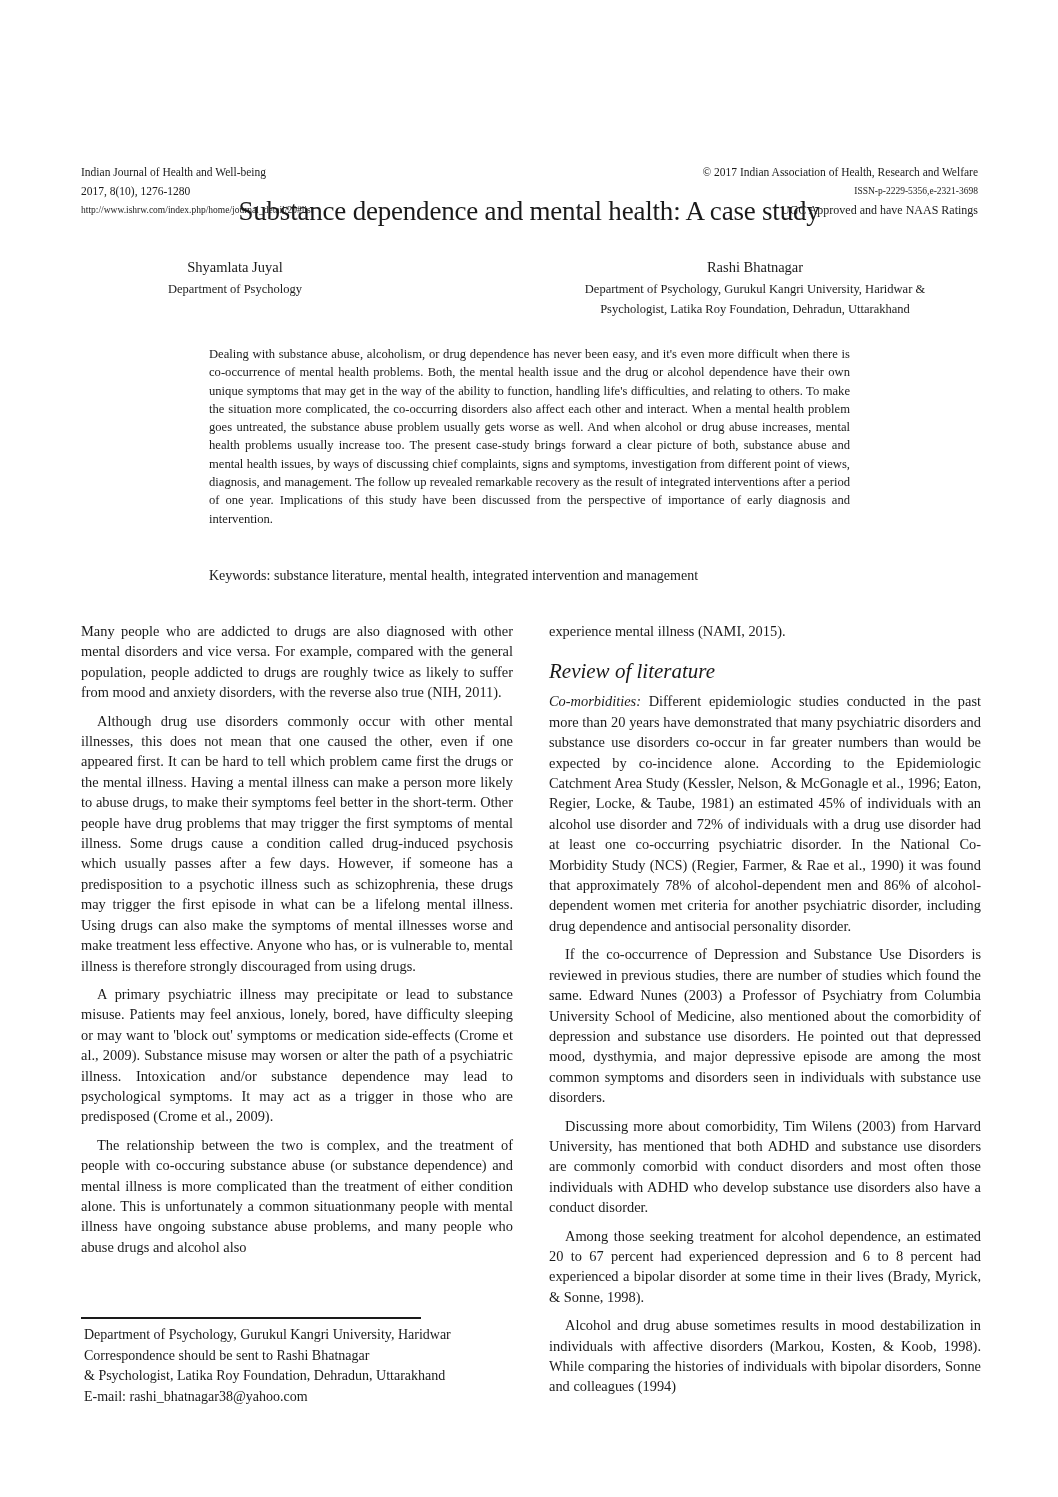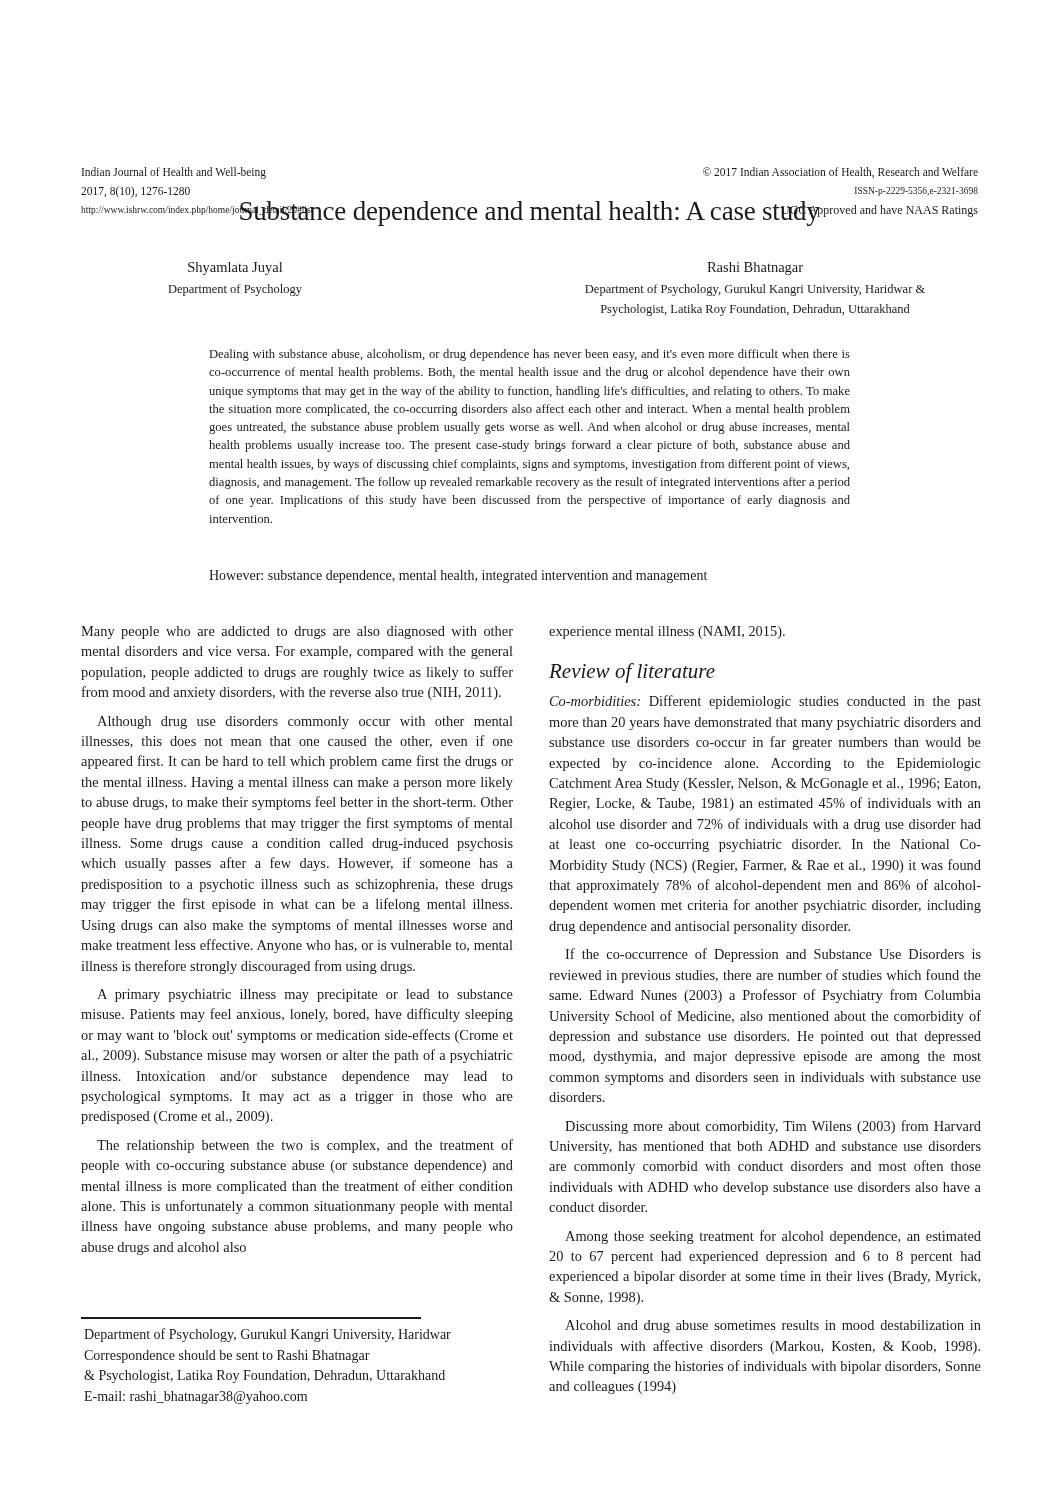--- a/index.html
+++ b/index.html
@@ -53,21 +53,21 @@
 </div>
 
 <div class="author author-2">
   <div class="name">Rashi Bhatnagar</div>
   <div>Department of Psychology, Gurukul Kangri University, Haridwar &amp;</div>
   <div>Psychologist, Latika Roy Foundation, Dehradun, Uttarakhand</div>
 </div>
 
 <div class="abstract">Dealing with substance abuse, alcoholism, or drug dependence has never been easy, and it's even more difficult when there is co-occurrence of mental health problems. Both, the mental health issue and the drug or alcohol dependence have their own unique symptoms that may get in the way of the ability to function, handling life's difficulties, and relating to others. To make the situation more complicated, the co-occurring disorders also affect each other and interact. When a mental health problem goes untreated, the substance abuse problem usually gets worse as well. And when alcohol or drug abuse increases, mental health problems usually increase too. The present case-study brings forward a clear picture of both, substance abuse and mental health issues, by ways of discussing chief complaints, signs and symptoms, investigation from different point of views, diagnosis, and management. The follow up revealed remarkable recovery as the result of integrated interventions after a period of one year. Implications of this study have been discussed from the perspective of importance of early diagnosis and intervention.</div>
 
-<div class="keywords">However: substance dependence, mental health, integrated intervention and management</div>
+<div class="keywords">Keywords: substance literature, mental health, integrated intervention and management</div>
 
 <div class="col col-left">
   <p class="noindent">Many people who are addicted to drugs are also diagnosed with other mental disorders and vice versa. For example, compared with the general population, people addicted to drugs are roughly twice as likely to suffer from mood and anxiety disorders, with the reverse also true (NIH, 2011).</p>
   <p>Although drug use disorders commonly occur with other mental illnesses, this does not mean that one caused the other, even if one appeared first. It can be hard to tell which problem came first  the drugs or the mental illness. Having a mental illness can make a person more likely to abuse drugs, to make their symptoms feel better in the short-term. Other people have drug problems that may trigger the first symptoms of mental illness. Some drugs cause a condition called drug-induced psychosis which usually passes after a few days. However, if someone has a predisposition to a psychotic illness such as schizophrenia, these drugs may trigger the first episode in what can be a lifelong mental illness. Using drugs can also make the symptoms of mental illnesses worse and make treatment less effective. Anyone who has, or is vulnerable to, mental illness is therefore strongly discouraged from using drugs.</p>
   <p>A primary psychiatric illness may precipitate or lead to substance misuse. Patients may feel anxious, lonely, bored, have difficulty sleeping or may want to 'block out' symptoms or medication side-effects (Crome et al., 2009). Substance misuse may worsen or alter the path of a psychiatric illness. Intoxication and/or substance dependence may lead to psychological symptoms. It may act as a trigger in those who are predisposed (Crome et al., 2009).</p>
   <p>The relationship between the two is complex, and the treatment of people with co-occuring substance abuse (or substance dependence) and mental illness is more complicated than the treatment of either condition alone. This is unfortunately a common situationmany people with mental illness have ongoing substance abuse problems, and many people who abuse drugs and alcohol also</p>
 </div>
 
 <div class="col col-right">
   <p class="noindent">experience mental illness (NAMI, 2015).</p>

